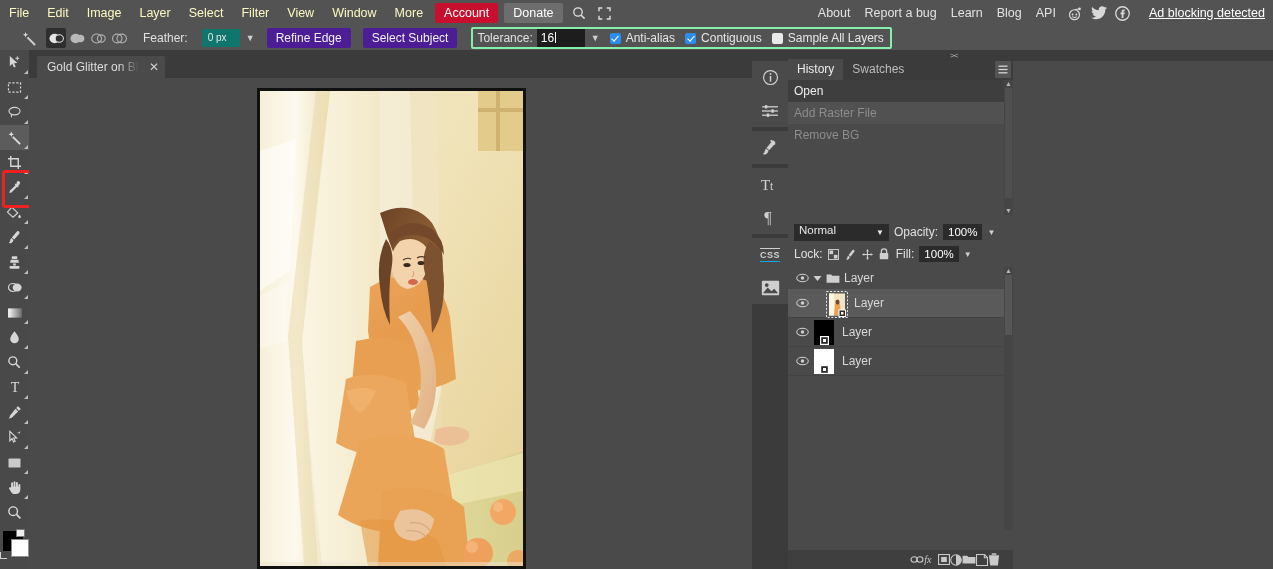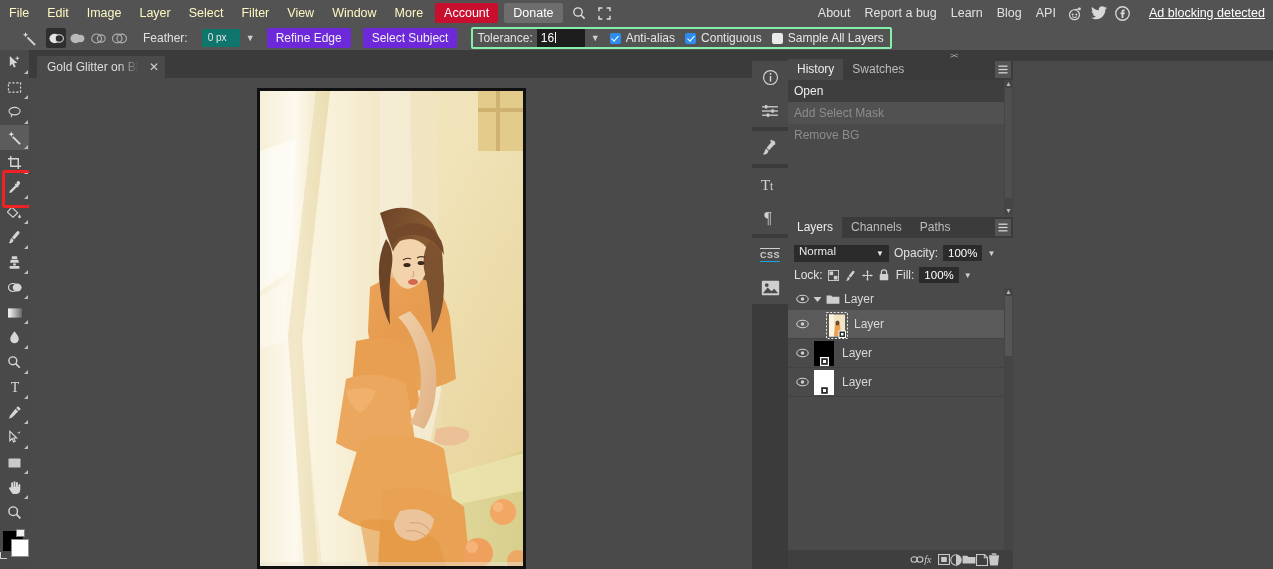--- a/index.html
+++ b/index.html
@@ -58,21 +58,21 @@
     border-radius: 2px;
   }
   .selmode.active { background: #2e2e2e; }
   .opt-label { font-size: 12px; color: #e0e0e0; margin-left: 14px; white-space: nowrap; }
   .opt-value-box {
     background: #0f766e; color: #e8e8e8; font-size: 10px; padding: 2px 6px;
     margin-left: 14px; min-width: 38px; line-height: 14px;
   }
   .opt-caret { font-size: 9px; color: #cfcfcf; margin-left: 6px; }
   .opt-button {
-    background: #6d28d9; color: #f0f0f0; font-size: 12px; border-radius: 2px;
+    background: #4c1d95; color: #f0f0f0; font-size: 12px; border-radius: 2px;
     padding: 3px 9px; margin-left: 12px; line-height: 14px; white-space: nowrap;
   }
   .tolerance-group {
     display: flex; align-items: center; margin-left: 14px;
     border: 2px solid #86efac; border-radius: 2px; padding: 1px 6px 1px 4px; height: 22px;
   }
   .tol-input {
     background: #1d1d1d; color: #ffffff; font-size: 12px; width: 48px;
     padding: 2px 4px; margin-left: 4px; line-height: 14px; position: relative;
   }
@@ -675,45 +675,31 @@
             <g stroke="#d5d5d5" stroke-width="1.3">
               <line x1="0.5" y1="1.2" x2="9.5" y2="1.2"></line>
               <line x1="0.5" y1="4.5" x2="9.5" y2="4.5"></line>
               <line x1="0.5" y1="7.8" x2="9.5" y2="7.8"></line>
             </g>
           </svg>
       </div>
     </div>
     <div class="hist-list">
       <div class="hist-row active">Open</div>
-      <div class="hist-row dim alt">Add Select Mask</div>
+      <div class="hist-row dim alt">Add Raster File</div>
       <div class="hist-row dim">Remove BG</div>
       <div class="hist-scroll">
         <div class="scroll-arrow">▲</div>
         <div class="thumb"></div>
         <div class="scroll-arrow" style="position:absolute;bottom:0;width:9px;">▼</div>
       </div>
     </div>
   </div>
 
   <div class="panel-layers">
-    <div class="panel-tabs">
-      <div class="ptab active">Layers</div>
-      <div class="ptab">Channels</div>
-      <div class="ptab">Paths</div>
-      <div class="ptab-menu">
-        <svg width="10" height="9" viewBox="0 0 10 9">
-            <g stroke="#d5d5d5" stroke-width="1.3">
-              <line x1="0.5" y1="1.2" x2="9.5" y2="1.2"></line>
-              <line x1="0.5" y1="4.5" x2="9.5" y2="4.5"></line>
-              <line x1="0.5" y1="7.8" x2="9.5" y2="7.8"></line>
-            </g>
-          </svg>
-      </div>
-    </div>
 
     <div class="lay-row" style="margin-top:4px;">
       <div class="combo">
         <span>Normal</span>
         <span class="cv">▼</span>
       </div>
       <span>Opacity:</span>
       <span class="val-box">100%</span>
       <span class="mini-caret">▼</span>
     </div>

